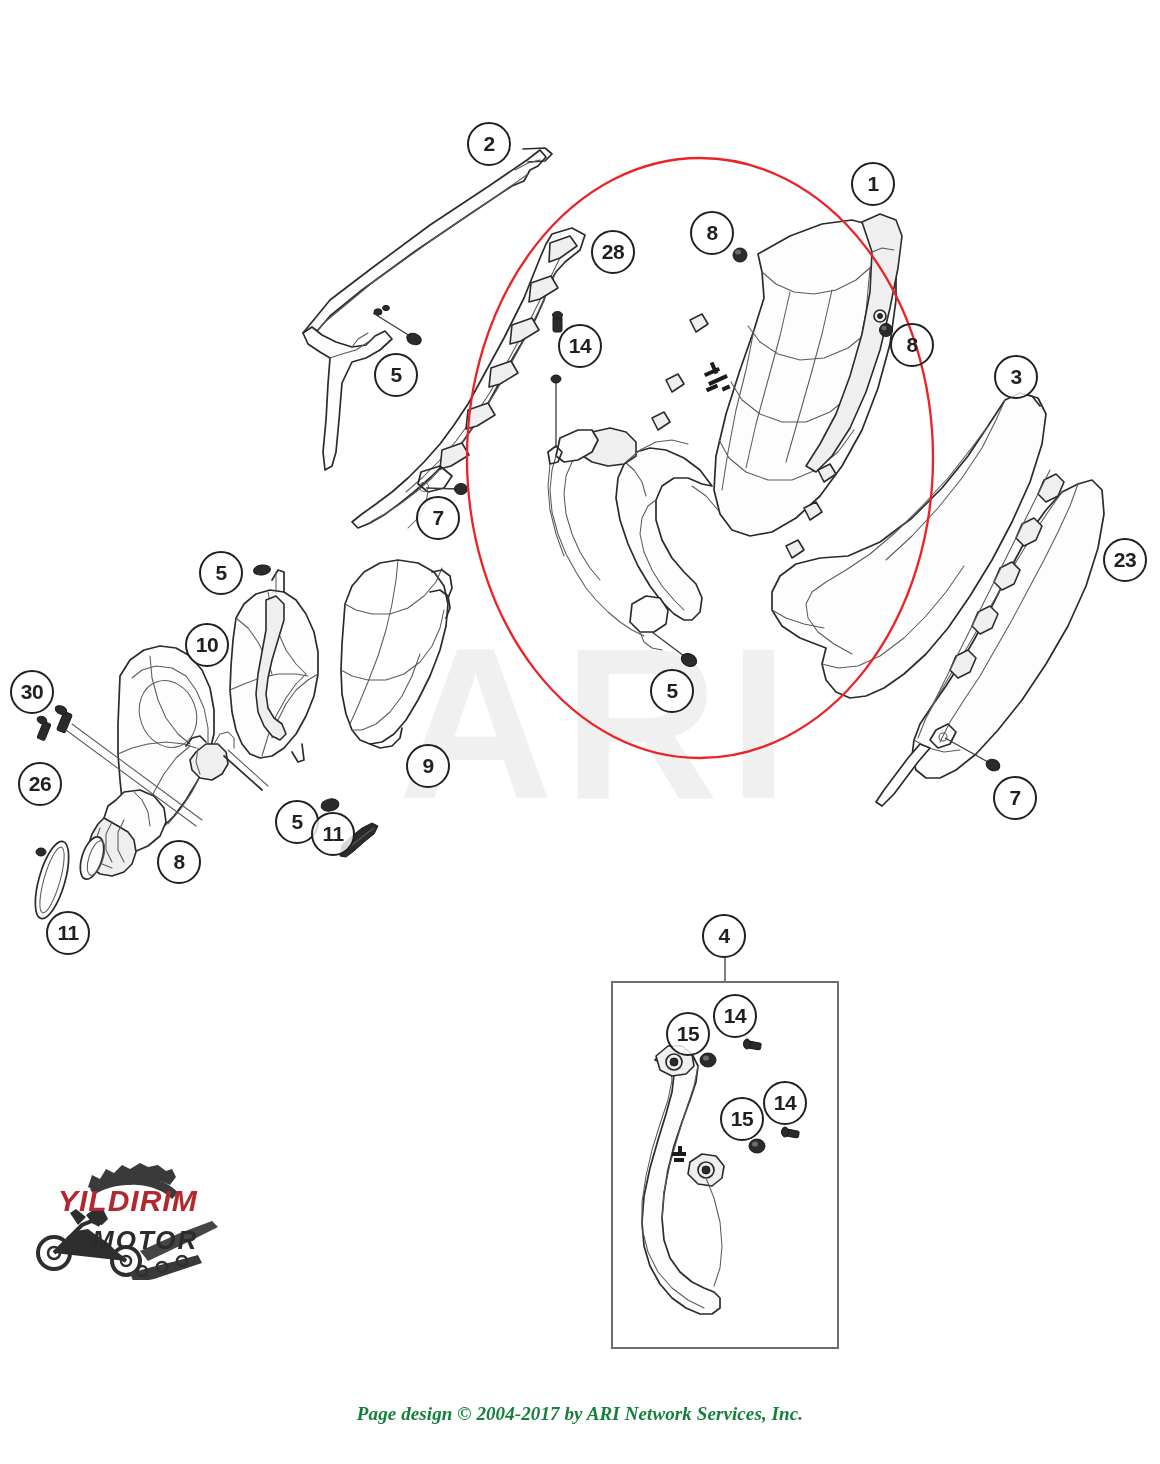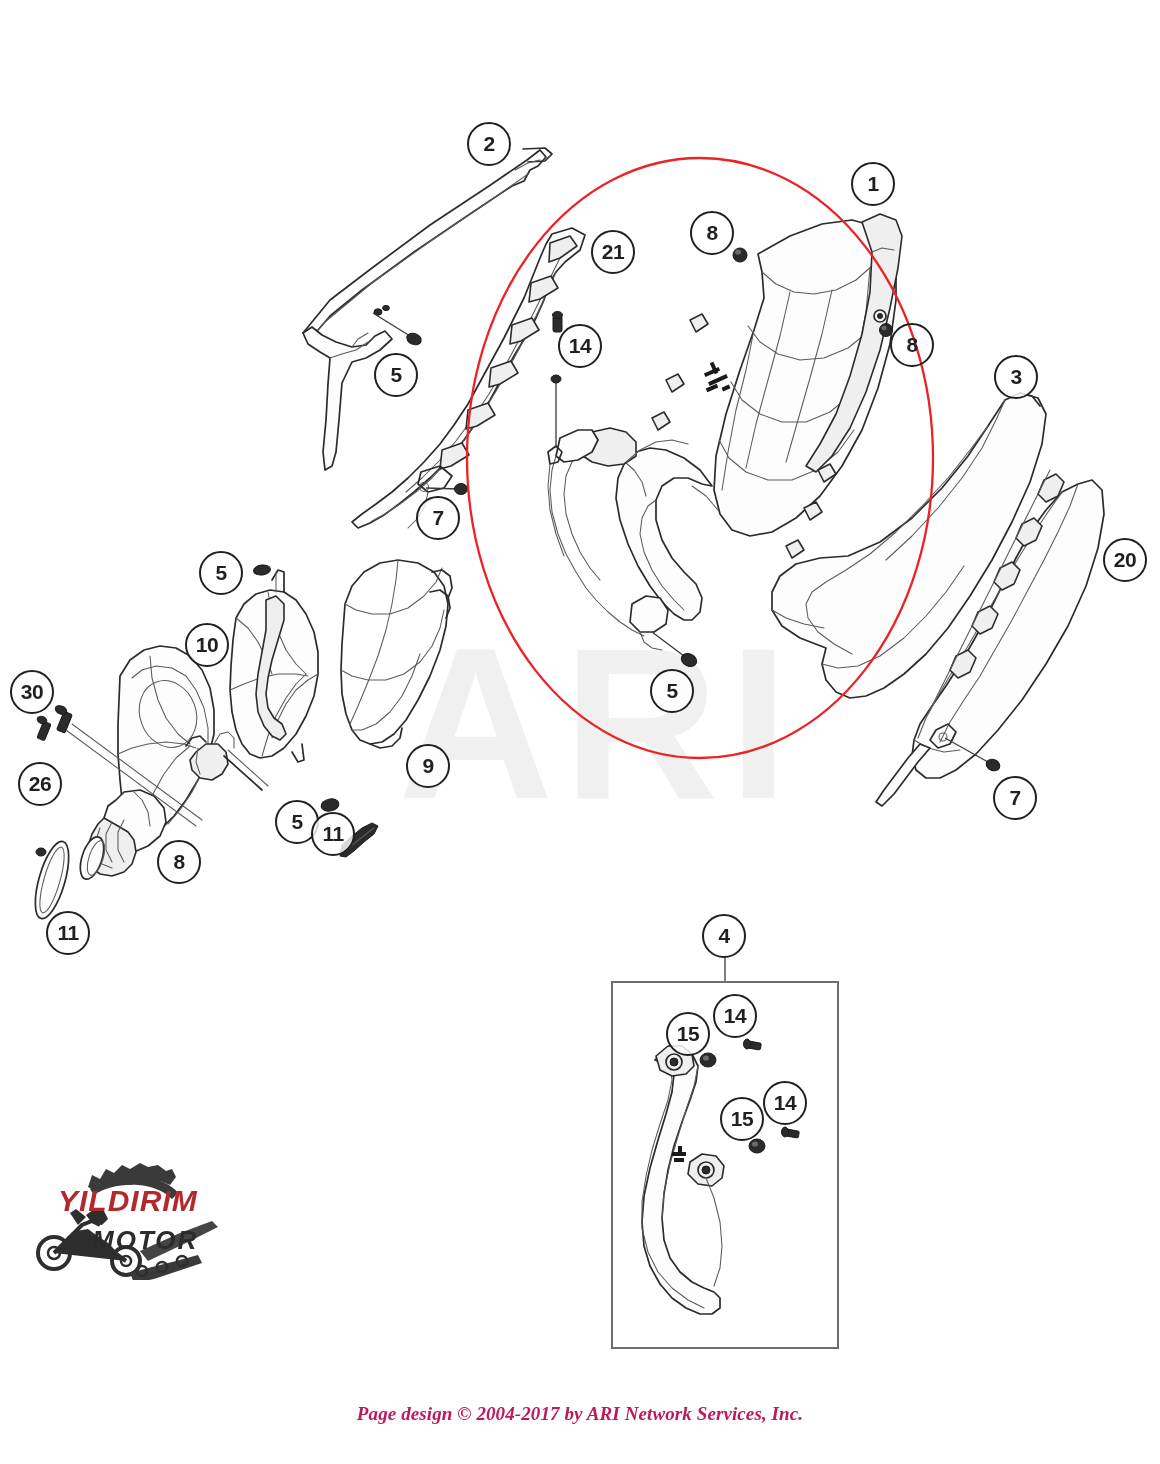--- a/index.html
+++ b/index.html
@@ -49,21 +49,21 @@
   #footer-text {
     position: absolute;
     left: 0;
     right: 0;
     top: 1403px;
     text-align: center;
     font-family: "Liberation Serif", serif;
     font-size: 19px;
     font-weight: 700;
     font-style: italic;
-    color: #be185d;
+    color: #15803d;
     letter-spacing: 0.1px;
   }
   #watermark-ari {
     position: absolute;
     left: 398px;
     top: 600px;
     font-family: "Liberation Sans", sans-serif;
     font-size: 215px;
     font-weight: 700;
     color: #f0f0f0;
@@ -409,27 +409,27 @@
       <ellipse cx="785" cy="1132" rx="3.5" ry="5" class="hardware"></ellipse>
     </g>
 
     <ellipse class="highlight-ellipse" cx="700" cy="458" rx="233" ry="300"></ellipse>
 
   </svg>
 
   <div class="callout" style="left:489px;  top:144px;">2</div>
   <div class="callout" style="left:873px;  top:184px;">1</div>
   <div class="callout" style="left:712px;  top:233px;">8</div>
-  <div class="callout" style="left:613px;  top:252px;">21</div>
+  <div class="callout" style="left:613px;  top:252px;">28</div>
   <div class="callout behind" style="left:912px;  top:345px;">8</div>
   <div class="callout" style="left:580px;  top:346px;">14</div>
   <div class="callout" style="left:1016px; top:377px;">3</div>
   <div class="callout" style="left:396px;  top:375px;">5</div>
   <div class="callout" style="left:438px;  top:518px;">7</div>
-  <div class="callout" style="left:1125px; top:560px;">20</div>
+  <div class="callout" style="left:1125px; top:560px;">23</div>
   <div class="callout" style="left:221px;  top:573px;">5</div>
   <div class="callout" style="left:207px;  top:645px;">10</div>
   <div class="callout" style="left:32px;   top:692px;">30</div>
   <div class="callout" style="left:672px;  top:691px;">5</div>
   <div class="callout" style="left:428px;  top:766px;">9</div>
   <div class="callout" style="left:40px;   top:784px;">26</div>
   <div class="callout" style="left:1015px; top:798px;">7</div>
   <div class="callout" style="left:297px;  top:822px;">5</div>
   <div class="callout" style="left:179px;  top:862px;">8</div>
   <div class="callout" style="left:333px;  top:834px;">11</div>

